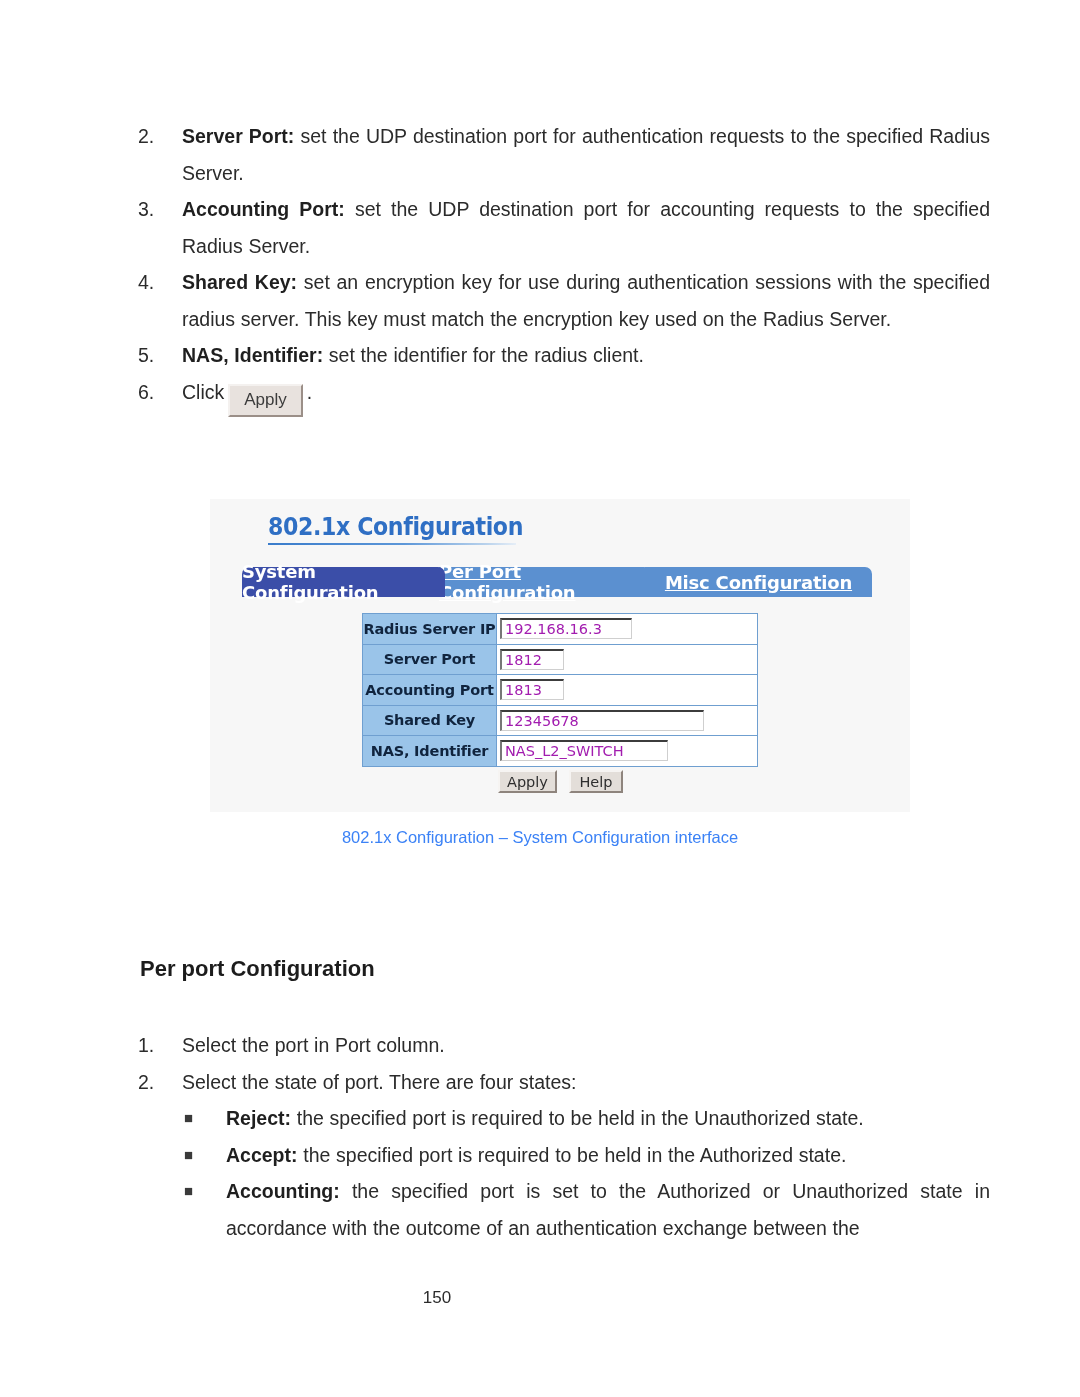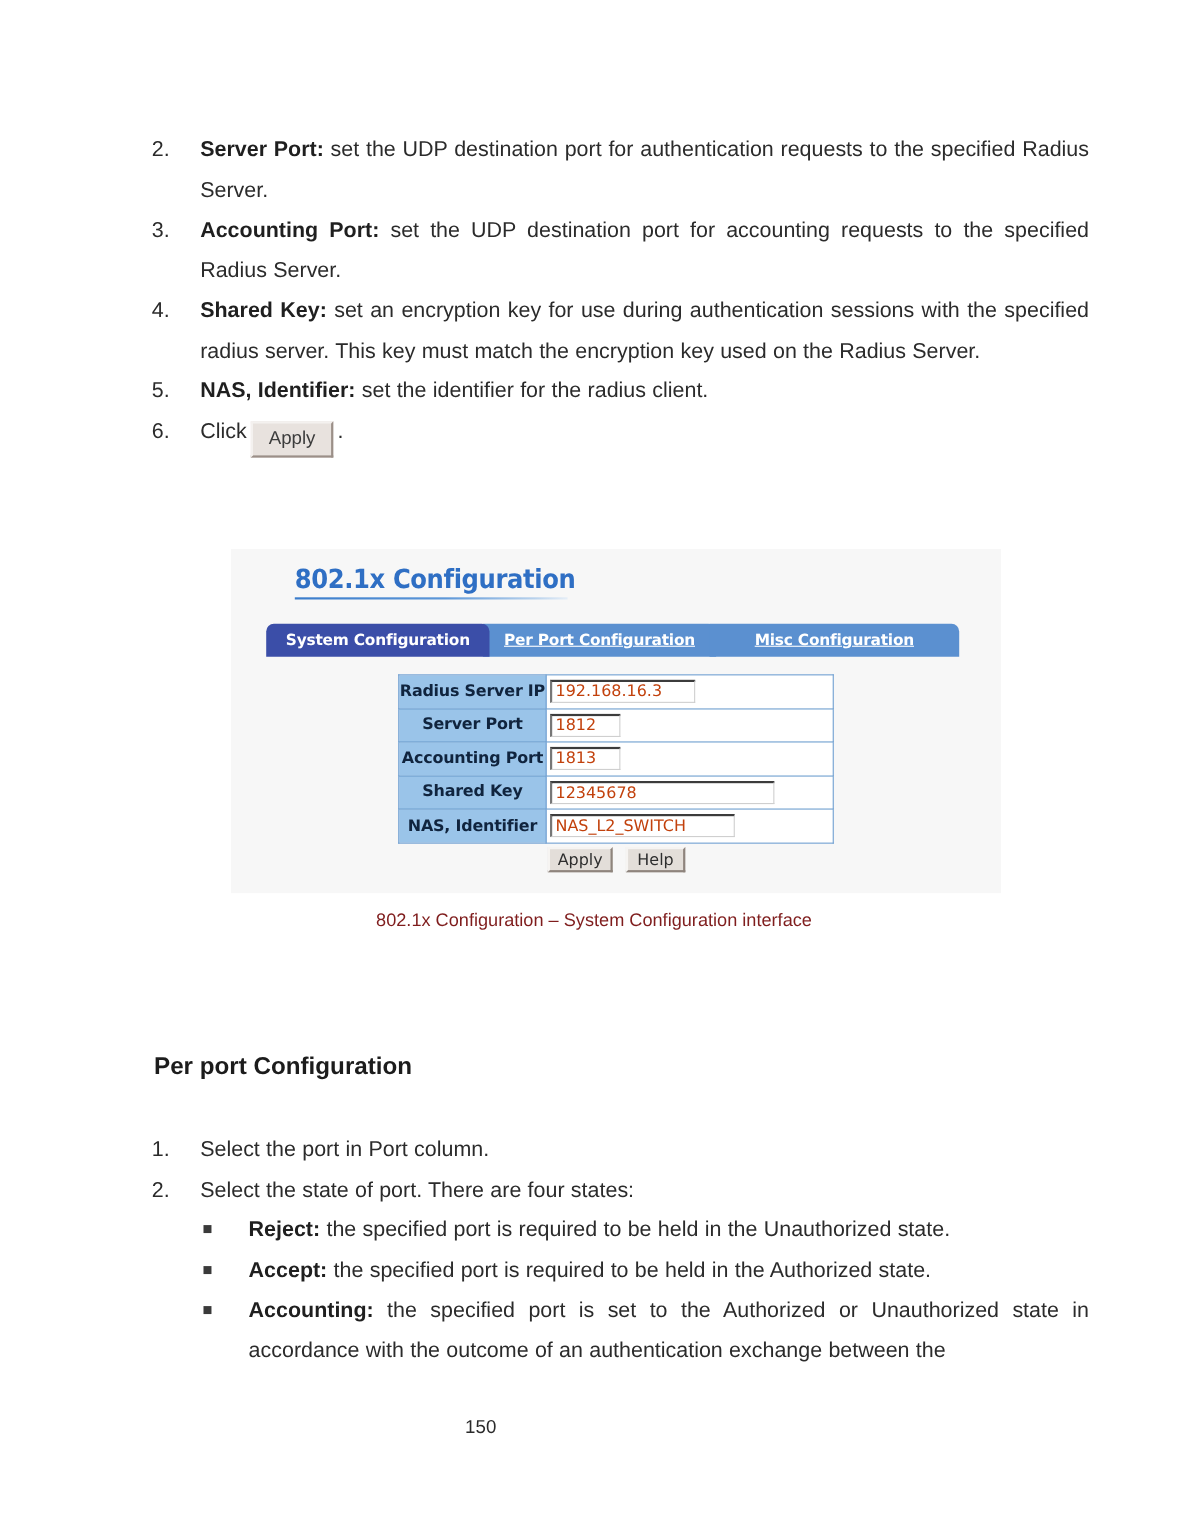--- a/index.html
+++ b/index.html
@@ -118,21 +118,21 @@
     top: 68px;
     width: 636px;
     height: 30px;
     display: flex;
   }
   .tab {
     height: 30px;
     display: flex;
     align-items: center;
     justify-content: center;
-    font-size: 14px;
+    font-size: 18px;
     font-weight: bold;
     color: #ffffff;
     font-family: "DejaVu Sans", sans-serif;
     letter-spacing: -0.2px;
     box-sizing: border-box;
     position: relative;
   }
   .tab.active {
     width: 203px;
     background: #3b4ea8;
@@ -177,21 +177,21 @@
     background: #ffffff;
     padding-left: 3px !important;
   }
   .inp {
     display: inline-block;
     box-sizing: border-box;
     height: 21px;
     line-height: 19px;
     background: #ffffff;
     font-size: 14.5px;
-    color: #c2410c;
+    color: #a21caf;
     font-family: "DejaVu Sans", sans-serif;
     padding: 0 3px;
     border-top: 2px solid #3c3c3c;
     border-left: 2px solid #777777;
     border-right: 1px solid #cfcfcf;
     border-bottom: 1px solid #cfcfcf;
     overflow: hidden;
     white-space: nowrap;
     vertical-align: middle;
   }
@@ -226,21 +226,21 @@
   }
 
   
   .caption {
     position: absolute;
     left: 0;
     top: 826px;
     width: 1080px;
     text-align: center;
     font-size: 16.5px;
-    color: #7f1d1d;
+    color: #3b82f6;
     line-height: 22px;
   }
 
   
   .section-heading {
     position: absolute;
     left: 140px;
     top: 954px;
     font-size: 22px;
     font-weight: bold;

